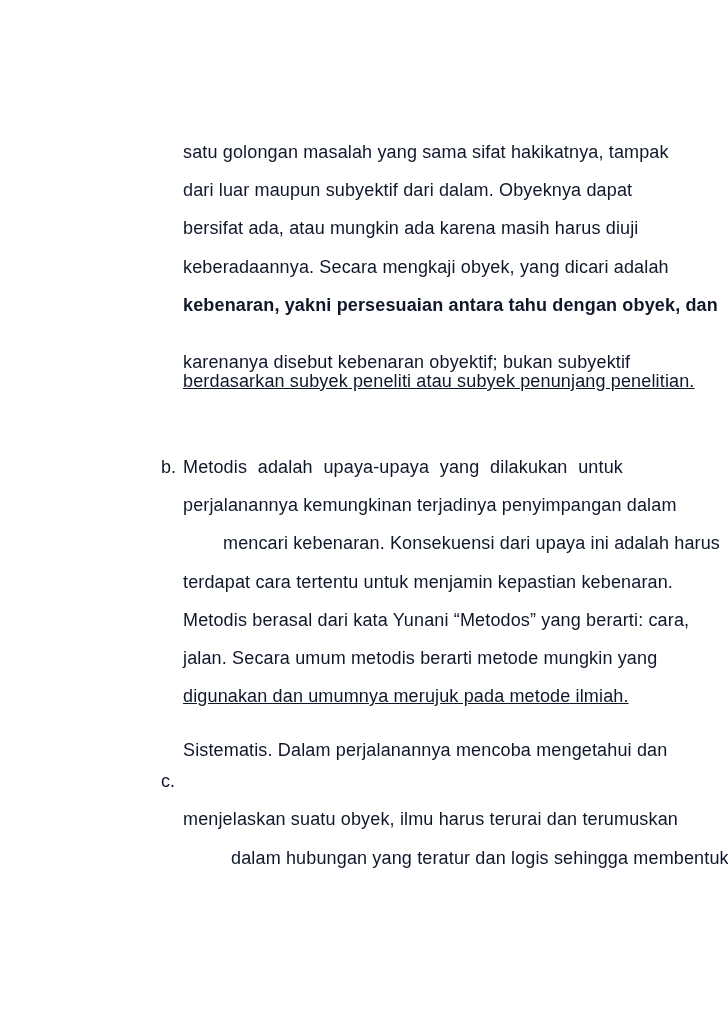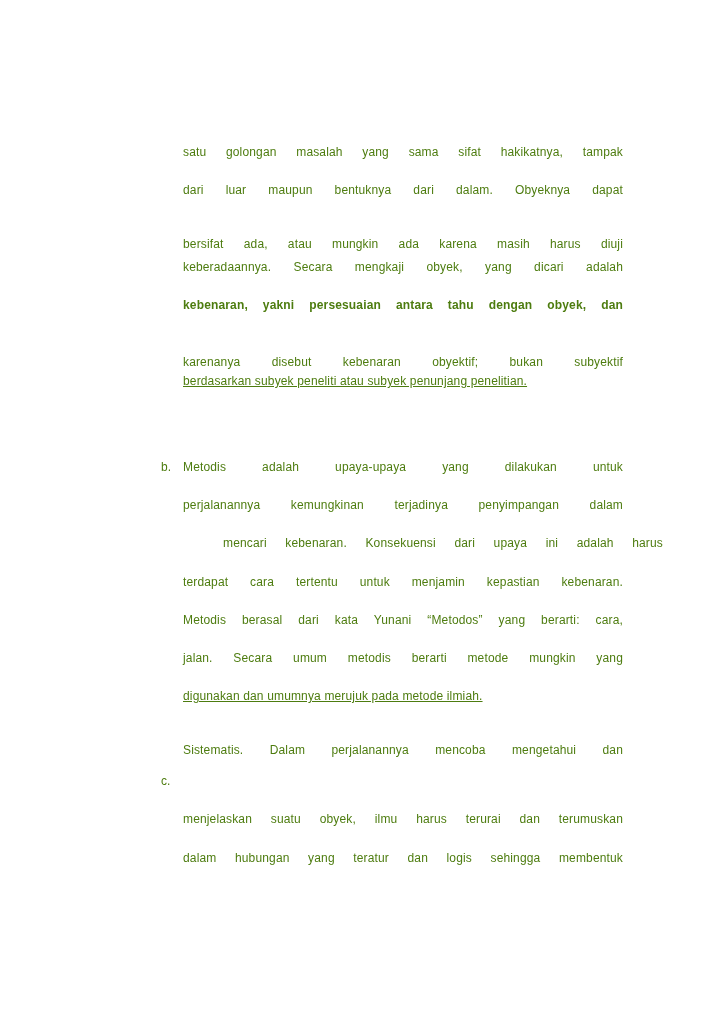--- a/index.html
+++ b/index.html
@@ -1,43 +1,43 @@
 <!DOCTYPE html>
 <html><head>
 <meta charset="utf-8">
 <style>
   html, body { margin: 0; padding: 0; background: #ffffff; }
   body { width: 728px; height: 1031px; position: relative; overflow: hidden; }
   .page {
     position: absolute; left: 0; top: 0; width: 728px; height: 1031px;
-    background: #ffffff; color: #4d7c0f;
+    background: #ffffff; color: #0f172a;
     font-family: "Liberation Sans", sans-serif;
-    font-size: 12px;
+    font-size: 18px;
   }
   .line {
     position: absolute; left: 183px; width: 440px;
     height: 20px; line-height: 20px;
     white-space: nowrap;
     text-align: justify; text-align-last: justify;
     letter-spacing: 0.15px;
   }
   .line.last { text-align-last: left; text-decoration: underline; }
   .marker {
     position: absolute; left: 161px; height: 20px; line-height: 20px;
   }
 </style>
 </head>
 <body>
 
 <div class="page">
 
   <div>
     <div class="line" style="top: 142px; white-space: nowrap; word-spacing: 0px;">satu golongan masalah yang sama sifat hakikatnya, tampak</div>
-    <div class="line" style="top: 180px; white-space: nowrap; word-spacing: 0px;">dari luar maupun bentuknya dari dalam. Obyeknya dapat</div>
-    <div class="line" style="top: 218px; white-space: nowrap; word-spacing: 0px; margin-top: 16px;">bersifat ada, atau mungkin ada karena masih harus diuji</div>
+    <div class="line" style="top: 180px; white-space: nowrap; word-spacing: 0px;">dari luar maupun subyektif dari dalam. Obyeknya dapat</div>
+    <div class="line" style="top: 218px; white-space: nowrap; word-spacing: 0px;">bersifat ada, atau mungkin ada karena masih harus diuji</div>
     <div class="line" style="top: 257px; white-space: nowrap; word-spacing: 0px;">keberadaannya. Secara mengkaji obyek, yang dicari adalah</div>
     <div class="line" style="top: 295px; white-space: nowrap; word-spacing: 0px; font-weight: bold;">kebenaran, yakni persesuaian antara tahu dengan obyek, dan</div>
     <div class="line" style="top: 352px; white-space: nowrap; word-spacing: 0px;">karenanya disebut kebenaran obyektif; bukan subyektif</div>
     <div class="line last" style="top:371px">berdasarkan subyek peneliti atau subyek penunjang penelitian.</div>
   </div>
 
   <div>
     <div class="marker" style="top:457px">b.</div>
     <div class="line" style="top: 457px; white-space: nowrap; word-spacing: 0px;">Metodis adalah upaya-upaya yang dilakukan untuk</div>
     <div class="line" style="top: 495px; white-space: nowrap; word-spacing: 0px;">perjalanannya kemungkinan terjadinya penyimpangan dalam</div>
@@ -45,16 +45,16 @@
     <div class="line" style="top: 572px; white-space: nowrap; word-spacing: 0px;">terdapat cara tertentu untuk menjamin kepastian kebenaran.</div>
     <div class="line" style="top: 610px; white-space: nowrap; word-spacing: 0px;">Metodis berasal dari kata Yunani “Metodos” yang berarti: cara,</div>
     <div class="line" style="top: 648px; white-space: nowrap; word-spacing: 0px;">jalan. Secara umum metodis berarti metode mungkin yang</div>
     <div class="line last" style="top:686px">digunakan dan umumnya merujuk pada metode ilmiah.</div>
   </div>
 
   <div>
     <div class="marker" style="top:771px">c.</div>
     <div class="line" style="top: 740px; white-space: nowrap; word-spacing: 0px;">Sistematis. Dalam perjalanannya mencoba mengetahui dan</div>
     <div class="line" style="top: 809px; white-space: nowrap; word-spacing: 0px;">menjelaskan suatu obyek, ilmu harus terurai dan terumuskan</div>
-    <div class="line" style="top: 848px; white-space: nowrap; word-spacing: 0px;">dalam hubungan yang teratur dan logis sehingga membentuk</div>
+    <div class="line" style="top: 848px; white-space: nowrap; word-spacing: 0px; margin-left: 48px;">dalam hubungan yang teratur dan logis sehingga membentuk</div>
   </div>
 
 </div>
 
 </body></html>

